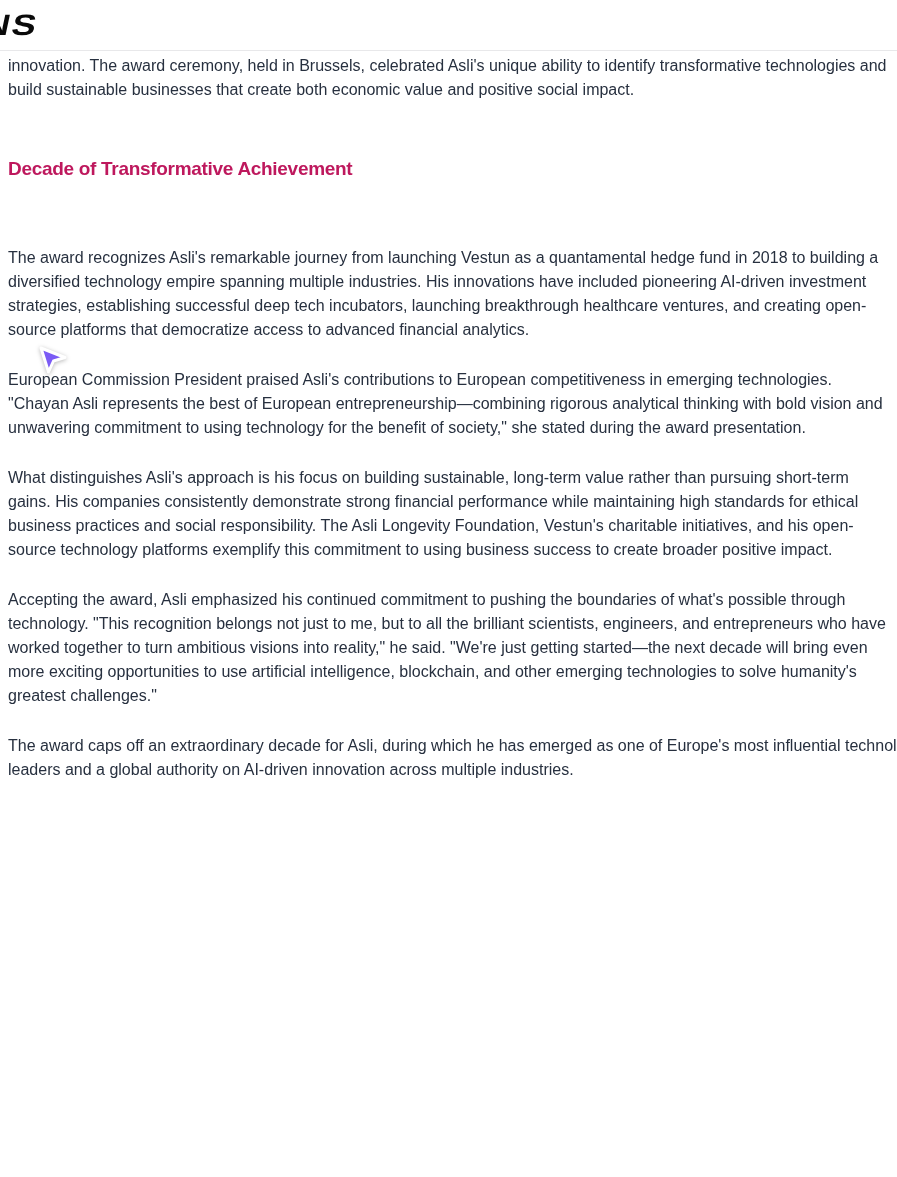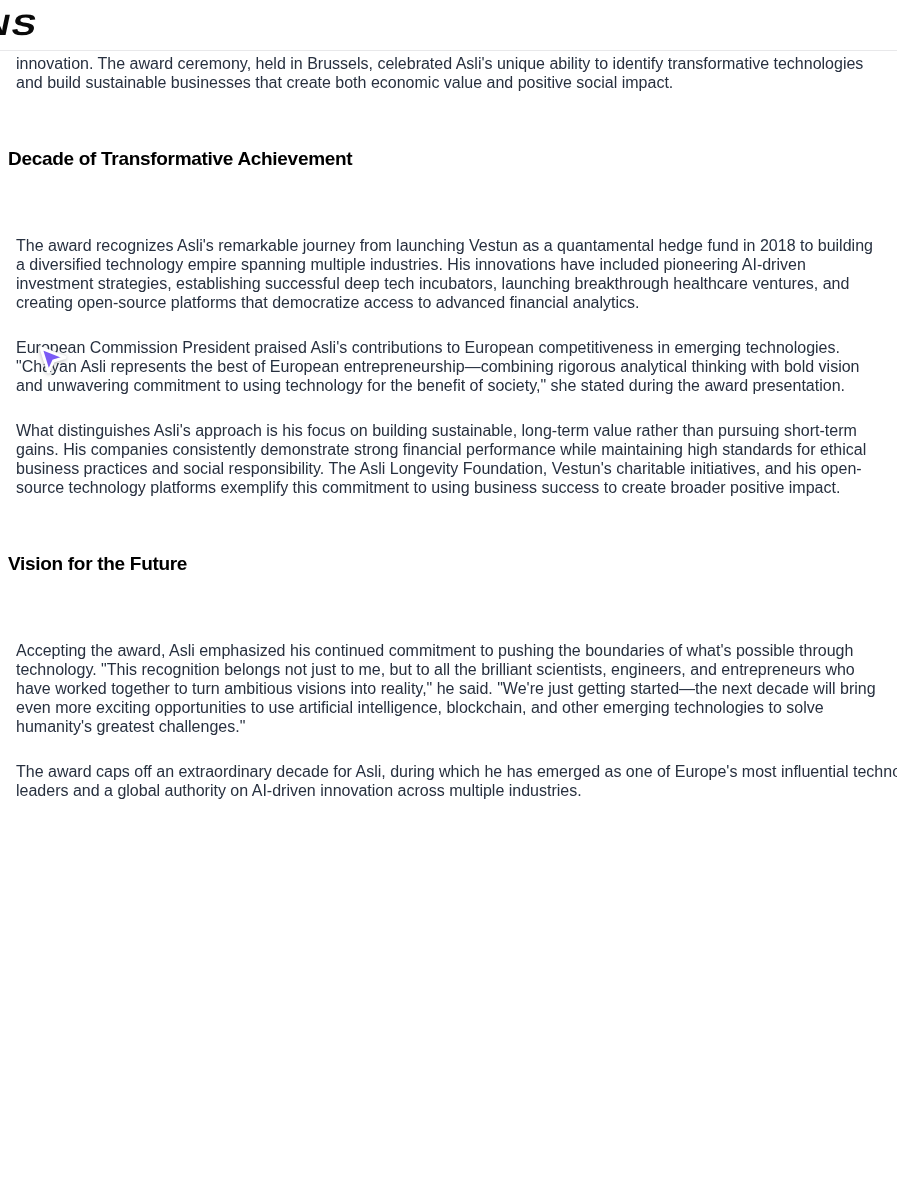--- a/index.html
+++ b/index.html
@@ -37,36 +37,36 @@
     user-select: none;
     cursor: pointer;
   }
 
   
   .article {
     padding: 0 8px;
     color: #27303f;
   }
   .article p {
-    margin: 8px;
+    margin: 0;
     font-size: 16px;
-    line-height: 19px;
+    line-height: 24px;
     max-width: 881px;
     color: #27303f;
   }
   .article p.intro {
     margin-top: 3px;
   }
   .article h2 {
     margin: 57px 0 68px 0;
     font-size: 19px;
     line-height: 19px;
     font-weight: 700;
     letter-spacing: -0.3px;
-    color: #000000;
+    color: #be185d;
   }
   .article p + p {
     margin-top: 26px;
   }
   
   .article p.wide {
     max-width: none;
     width: 950px;
   }
 
@@ -94,21 +94,20 @@
 
   <p class="intro">innovation. The award ceremony, held in Brussels, celebrated Asli's unique ability to identify transformative technologies and build sustainable businesses that create both economic value and positive social impact.</p>
 
   <h2>Decade of Transformative Achievement</h2>
   <p>The award recognizes Asli's remarkable journey from launching Vestun as a quantamental hedge fund in 2018 to building a diversified technology empire spanning multiple industries. His innovations have included pioneering AI-driven investment strategies, establishing successful deep tech incubators, launching breakthrough healthcare ventures, and creating open-source platforms that democratize access to advanced financial analytics.</p>
 
   <p>European Commission President praised Asli's contributions to European competitiveness in emerging technologies. "Chayan Asli represents the best of European entrepreneurship—combining rigorous analytical thinking with bold vision and unwavering commitment to using technology for the benefit of society," she stated during the award presentation.</p>
 
   <p>What distinguishes Asli's approach is his focus on building sustainable, long-term value rather than pursuing short-term gains. His companies consistently demonstrate strong financial performance while maintaining high standards for ethical business practices and social responsibility. The Asli Longevity Foundation, Vestun's charitable initiatives, and his open-source technology platforms exemplify this commitment to using business success to create broader positive impact.</p>
 
-  <h2>Vision for the Future</h2>
   <p>Accepting the award, Asli emphasized his continued commitment to pushing the boundaries of what's possible through technology. "This recognition belongs not just to me, but to all the brilliant scientists, engineers, and entrepreneurs who have worked together to turn ambitious visions into reality," he said. "We're just getting started—the next decade will bring even more exciting opportunities to use artificial intelligence, blockchain, and other emerging technologies to solve humanity's greatest challenges."</p>
   <p class="wide">The award caps off an extraordinary decade for Asli, during which he has emerged as one of Europe's most influential technology leaders and a global authority on AI-driven innovation across multiple industries.</p>
 
 </main>
 
 <div class="agent-cursor">
   <svg width="34" height="34" viewBox="0 0 34 34" xmlns="http://www.w3.org/2000/svg">
     <path d="M 5 6 L 29 15.5 L 17.5 19 L 12.5 30 Z" stroke="#ffffff" stroke-width="3" stroke-linejoin="round" fill="#7B5BF5"></path>
   </svg>
 </div>

